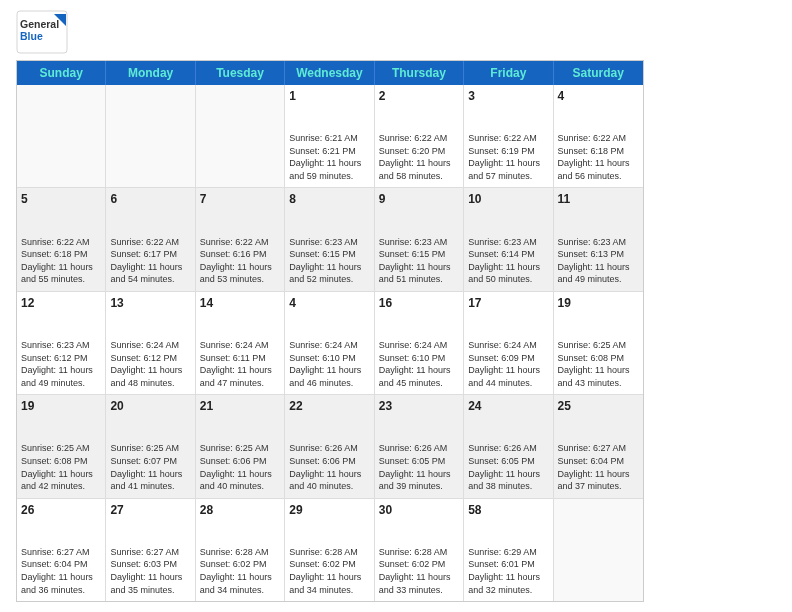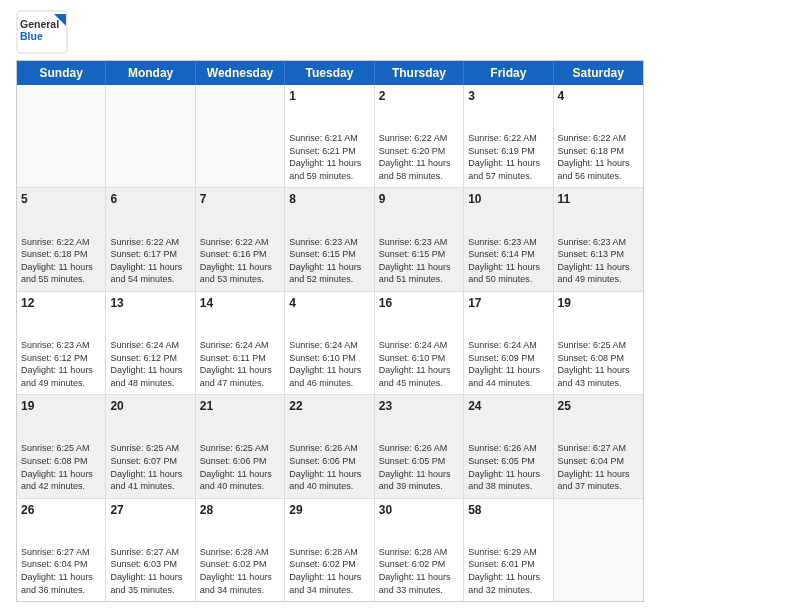--- a/index.html
+++ b/index.html
@@ -45,21 +45,21 @@
       display: flex;
       flex-direction: column;
       border: 1px solid #ccc;
     }
     .cal-header-row {
       display: grid;
       grid-template-columns: repeat(7, 1fr);
       background: #1565c0;
     }
     .cal-header-cell {
-      color: #fef9c3;
+      color: #5eead4;
       font-size: 12px;
       font-weight: bold;
       text-align: center;
       padding: 5px 2px;
       border-right: 1px solid #3a7bd5;
     }
     .cal-header-cell:last-child {
       border-right: none;
     }
     .cal-body {
@@ -124,22 +124,22 @@
     <div class="title-area">
       <div class="month-title"></div>
       <div class="subtitle"></div>
     </div>
   </div>
 
   <div class="calendar">
     <div class="cal-header-row">
     <div class="cal-header-cell">Sunday</div>
         <div class="cal-header-cell">Monday</div>
+        <div class="cal-header-cell">Tuesday</div>
         <div class="cal-header-cell">Wednesday</div>
-        <div class="cal-header-cell">Tuesday</div>
         <div class="cal-header-cell">Thursday</div>
         <div class="cal-header-cell">Friday</div>
         <div class="cal-header-cell">Saturday</div>
       </div>
     <div class="cal-body">
     <div class="cal-week">
           <div class="cal-cell empty"></div>
           <div class="cal-cell empty"></div>
           <div class="cal-cell empty"></div>
           <div class="cal-cell">

